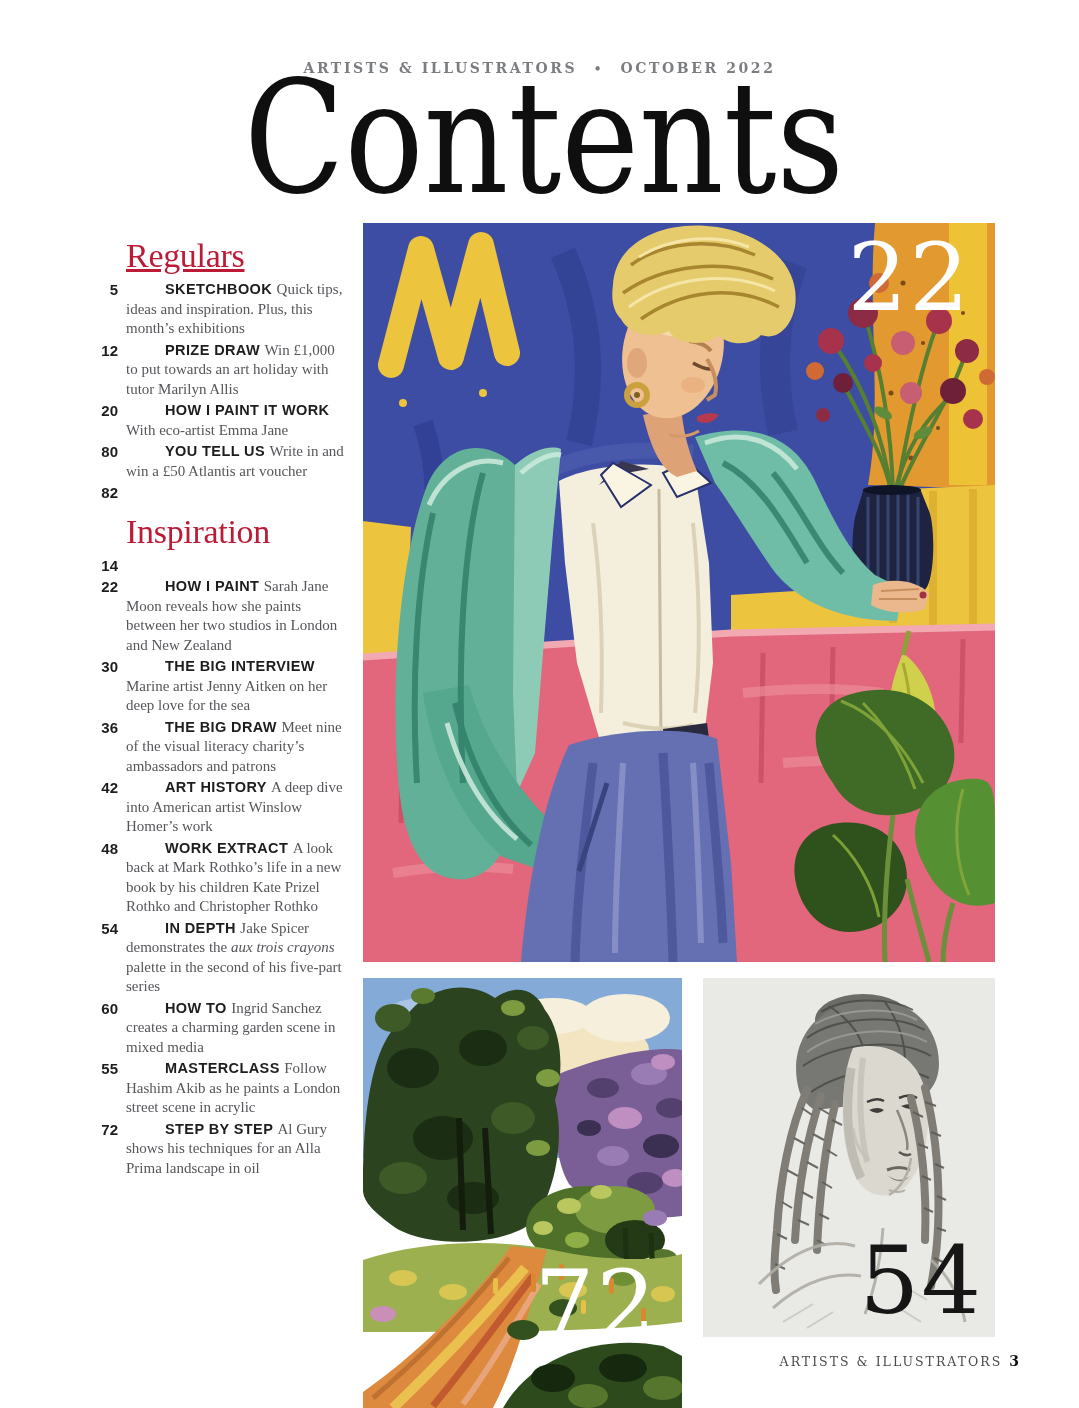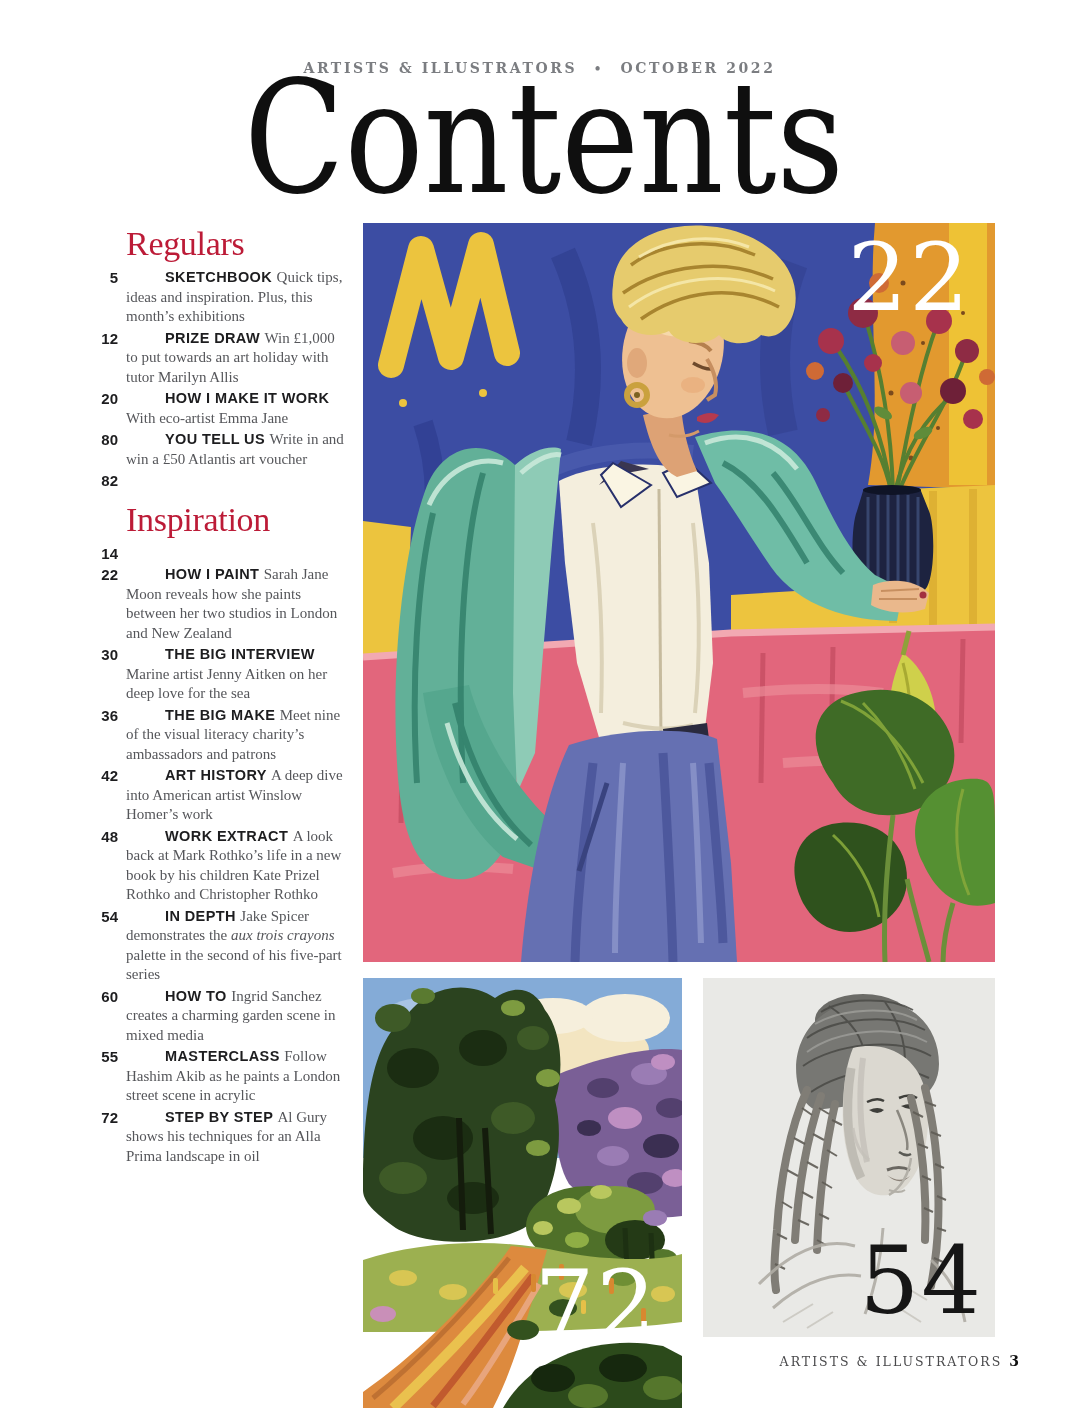--- a/index.html
+++ b/index.html
@@ -8,21 +8,21 @@
   
   .masthead-line{position:absolute;top:60px;left:0;width:1079px;text-align:center;
     font-family:"DejaVu Serif",serif;font-size:14px;font-weight:bold;letter-spacing:2.6px;
     color:#7b7d81;white-space:nowrap;}
   .masthead-line .bullet{margin:0 9px;font-size:12px;color:#7b7d81;}
   .title-svg{position:absolute;top:74px;left:0;}
   
   .toc{position:absolute;left:92px;top:221px;width:256px;}
   .section-heading{font-family:"Liberation Serif",serif;font-size:34px;line-height:37px;
     color:var(--accent,#bc1b37);margin:10px 0 6px 34px;letter-spacing:-.3px;}
-  .section-heading:first-child{margin-top:4px;}
+  .section-heading:first-child{margin-top:16px;text-decoration:underline;}
   .toc-item{display:flex;margin-bottom:2px;}
   .toc-num{width:26px;text-align:right;padding-right:8px;flex:none;
     font-family:"Liberation Sans",sans-serif;font-weight:bold;font-size:15px;
     line-height:19.5px;color:#1d1d1f;}
   .toc-text{flex:1;font-family:"Liberation Serif",serif;font-size:15px;line-height:19.5px;
     color:#55565a;}
   .toc-title{font-family:"Liberation Sans",sans-serif;font-weight:bold;font-size:14.5px;
     letter-spacing:.4px;color:#1d1d1f;margin-left:39px;}
   
   .img-box{position:absolute;overflow:hidden;}
@@ -59,21 +59,21 @@
       <div class="toc-item">
         <div class="toc-num">5</div>
         <div class="toc-text"><span class="toc-title">SKETCHBOOK </span><span>Quick tips, ideas and inspiration. Plus, this month’s exhibitions</span></div>
       </div>
       <div class="toc-item">
         <div class="toc-num">12</div>
         <div class="toc-text"><span class="toc-title">PRIZE DRAW </span><span>Win £1,000 to put towards an art holiday with tutor Marilyn Allis</span></div>
       </div>
       <div class="toc-item">
         <div class="toc-num">20</div>
-        <div class="toc-text"><span class="toc-title">HOW I MAKE IT WORK </span><span>With eco-artist Emma Jane</span></div>
+        <div class="toc-text"><span class="toc-title">HOW I PAINT IT WORK </span><span>With eco-artist Emma Jane</span></div>
       </div>
       <div class="toc-item">
         <div class="toc-num">80</div>
         <div class="toc-text"><span class="toc-title">YOU TELL US </span><span>Write in and win a £50 Atlantis art voucher</span></div>
       </div>
       <div class="toc-item">
         <div class="toc-num">82</div>
       </div>
       <div class="section-heading">Inspiration</div>
       <div class="toc-item">
@@ -82,21 +82,21 @@
       <div class="toc-item">
         <div class="toc-num">22</div>
         <div class="toc-text"><span class="toc-title">HOW I PAINT </span><span>Sarah Jane Moon reveals how she paints between her two studios in London and New Zealand</span></div>
       </div>
       <div class="toc-item">
         <div class="toc-num">30</div>
         <div class="toc-text"><span class="toc-title">THE BIG INTERVIEW </span><span>Marine artist Jenny Aitken on her deep love for the sea</span></div>
       </div>
       <div class="toc-item">
         <div class="toc-num">36</div>
-        <div class="toc-text"><span class="toc-title">THE BIG MAKE </span><span>Meet nine of the visual literacy charity’s ambassadors and patrons</span></div>
+        <div class="toc-text"><span class="toc-title">THE BIG DRAW </span><span>Meet nine of the visual literacy charity’s ambassadors and patrons</span></div>
       </div>
       <div class="toc-item">
         <div class="toc-num">42</div>
         <div class="toc-text"><span class="toc-title">ART HISTORY </span><span>A deep dive into American artist Winslow Homer’s work</span></div>
       </div>
       <div class="toc-item">
         <div class="toc-num">48</div>
         <div class="toc-text"><span class="toc-title">WORK EXTRACT </span><span>A look back at Mark Rothko’s life in a new book by his children Kate Prizel Rothko and Christopher Rothko</span></div>
       </div>
       <div class="toc-item">

